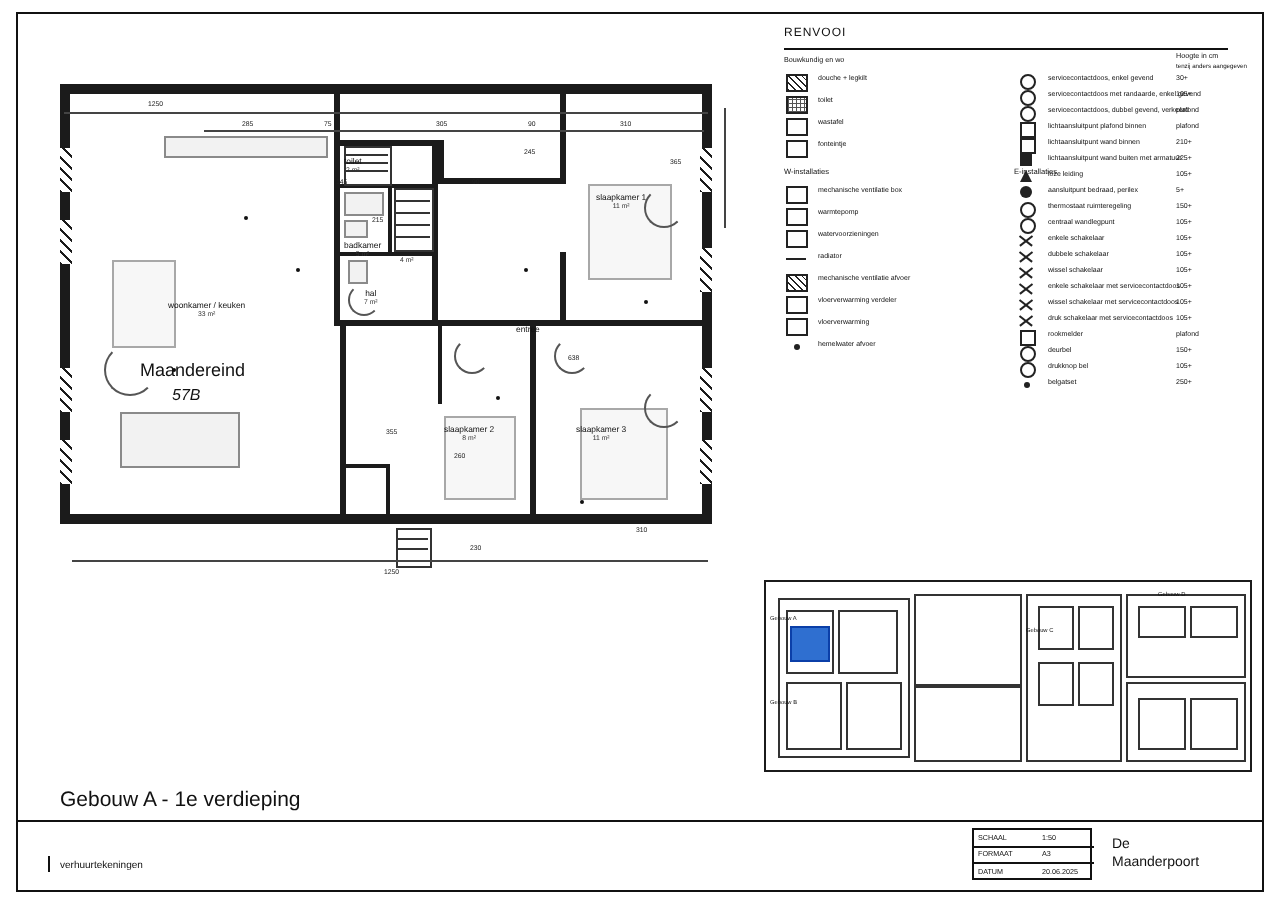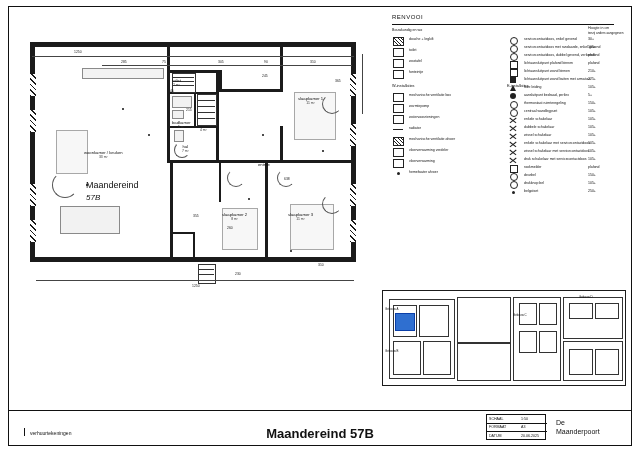--- a/index.html
+++ b/index.html
@@ -275,21 +275,21 @@
       <span class="ar">8 m²</span>
     </div>
     <div class="room-lbl" style="left:266px;top:178px;">
       <span class="nm">slaapkamer 3</span>
       <span class="ar">11 m²</span>
     </div>
     <div class="room-lbl" style="left:178px;top:94px;">
       <span class="ar">4 m²</span>
     </div>
 
-    <div class="unit-title" style="left:64px;top:146px;">Maandereind</div>
+    <div class="unit-title" style="left:48px;top:146px;">Maandereind</div>
     <div class="unit-sub" style="left:64px;top:159px;font-style:italic;">57B</div>
   </div>
 
   <div class="legend">
     <div class="legend-title">RENVOOI</div>
     <div class="legend-rule"></div>
 
     <div class="legend-colhead" style="left:0;top:14px;">Bouwkundig en wo</div>
     <div class="legend-colhead" style="left:196px;top:12px;">Hoogte in cm</div>
     <div class="legend-colhead" style="left:196px;top:17px;font-size:3.1px;">tenzij anders aangegeven</div>
@@ -535,21 +535,21 @@
 
     <div class="kp-hi" style="left:12px;top:22px;width:18px;height:16px;"></div>
 
     <div class="kp-lbl" style="left:2px;top:16px;">Gebouw A</div>
     <div class="kp-lbl" style="left:2px;top:58px;">Gebouw B</div>
     <div class="kp-lbl" style="left:130px;top:22px;">Gebouw C</div>
     <div class="kp-lbl" style="left:196px;top:4px;">Gebouw D</div>
   </div>
 
   <div class="tb-rule" style="left:8px;top:410px;width:624px;height:1px;"></div>
-  <div class="tb-address">Maandereind 57B</div>
+  <div class="tb-floor">Gebouw A - 1e verdieping</div>
   <div class="tb-tickmark"></div>
   <div class="tb-small">verhuurtekeningen</div>
 
   <div class="tb-table">
     <div class="tb-tr" style="top:0;">
       <span class="tb-tk">SCHAAL</span>
       <span class="tb-tv">1:50</span>
     </div>
     <div class="tb-tr" style="top:8.6px;">
       <span class="tb-tk">FORMAAT</span>

